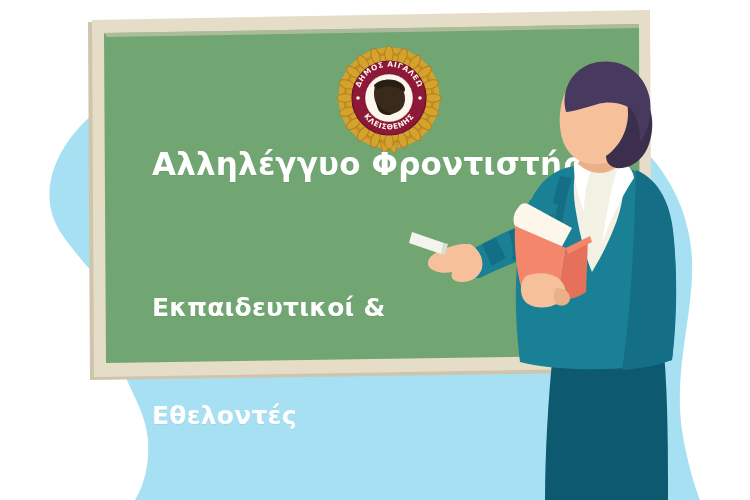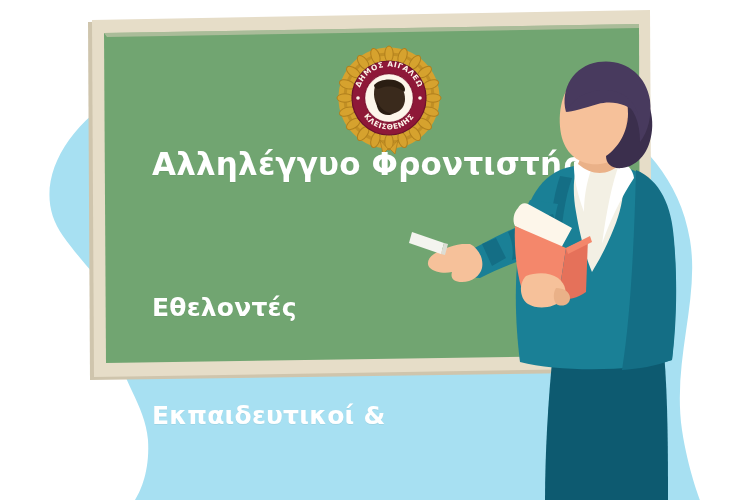--- a/index.html
+++ b/index.html
@@ -140,22 +140,22 @@
                  C 10,-11 0,-13 -8,-10 C -12,-8 -15,-10 -15,-13 Z" fill="#2a1d12"></path>
         <path d="M-12,3 C -9,11 -2,16 5,15 C 2,18 -6,18 -10,13 C -12,10 -13,6 -12,3 Z" fill="#2a1d12"></path>
       </g>
       <circle cx="0" cy="0" r="24.5" fill="none" stroke="#8e1838" stroke-width="2" opacity="0.35"></circle>
     </g>
   </svg>
 
   <div class="board-text" id="title-text">Αλληλέγγυο Φροντιστήριο</div>
 
   <div class="board-text" id="subtitle-block">
+    <span class="sub-line">Εκπαιδευτικοί &amp;</span>
     <span class="sub-line">Εθελοντές</span>
-    <span class="sub-line">Εκπαιδευτικοί &amp;</span>
     
   </div>
 
   <svg class="layer" viewBox="0 0 750 500">
     <g>
 
       <path fill="#0d5a70" d="M553,352 C 548,400 545,455 545,500 L 668,500
                C 668,455 668,400 664,352 Z"></path>
 
       <path fill="#1a8096" d="M560,170

